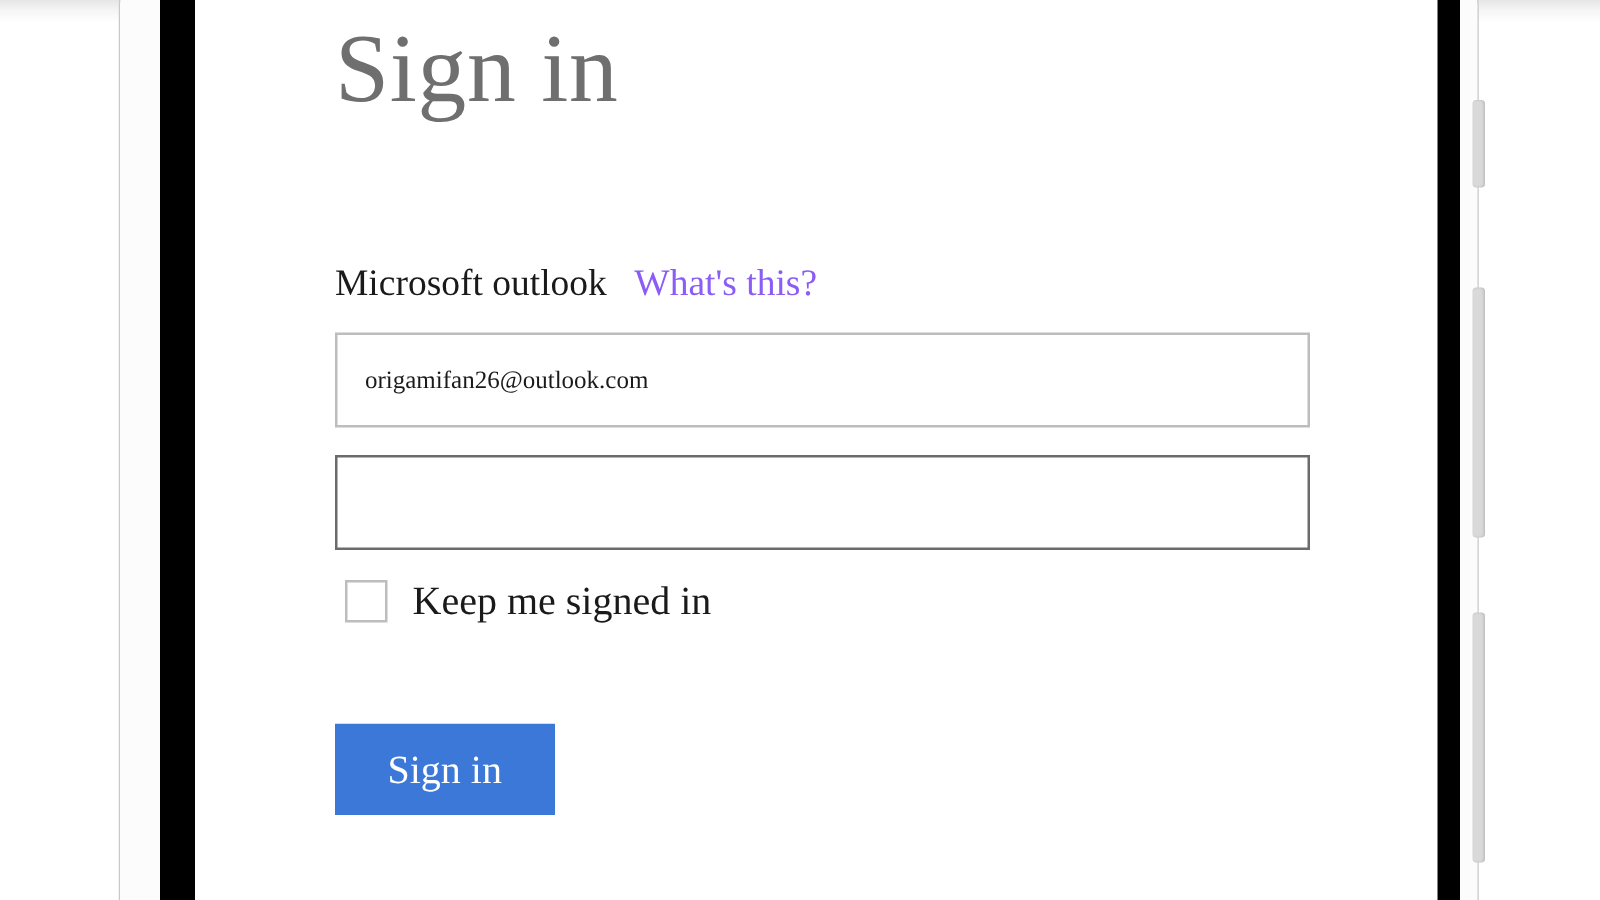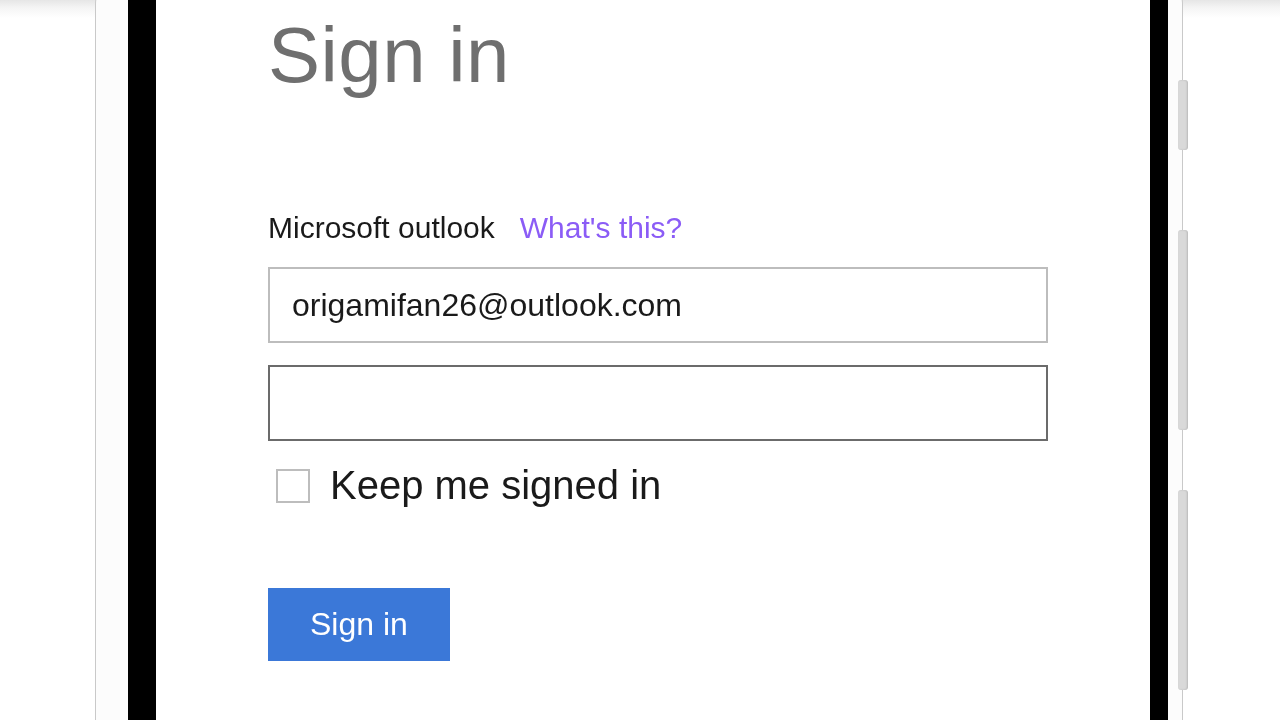--- a/index.html
+++ b/index.html
@@ -1,15 +1,15 @@
 <!DOCTYPE html>
 <html><head>
   <meta charset="utf-8">
   <style>
-    * { margin: 0; padding: 0; box-sizing: border-box; }
+    * { margin: 0; padding: 0; box-sizing: border-box; font-family: Liberation Serif, serif; }
     html, body { width: 1280px; height: 720px; overflow: hidden; }
     body {
       font-family: "Segoe UI", Arial, sans-serif;
       background: linear-gradient(to bottom, #e6e6e6 0, #f5f5f5 8px, #ffffff 18px, #ffffff 100%);
       position: relative;
     }
 
     
     .device-body {
       position: absolute;
@@ -72,36 +72,36 @@
     }
     .acct-row .link {
       color: #8b5cf6;
       cursor: pointer;
     }
     .field {
       display: block;
       width: 780px;
       height: 76px;
       padding: 0 22px;
-      font-size: 32px;
+      font-size: 20px;
       color: #1a1a1a;
       background: #ffffff;
       border: 2px solid #bdbdbd;
       outline: none;
       margin-bottom: 22px;
       font-family: inherit;
     }
     .field.password { border-color: #6b6b6b; }
     .keep-row {
       display: flex;
       align-items: center;
       gap: 20px;
       margin-top: 6px;
       margin-bottom: 80px;
-      font-size: 40px;
+      font-size: 32px;
       color: #1a1a1a;
       cursor: pointer;
       user-select: none;
       width: fit-content;
       padding-left: 8px;
     }
     .chk {
       width: 34px;
       height: 34px;
       border: 2px solid #bdbdbd;

